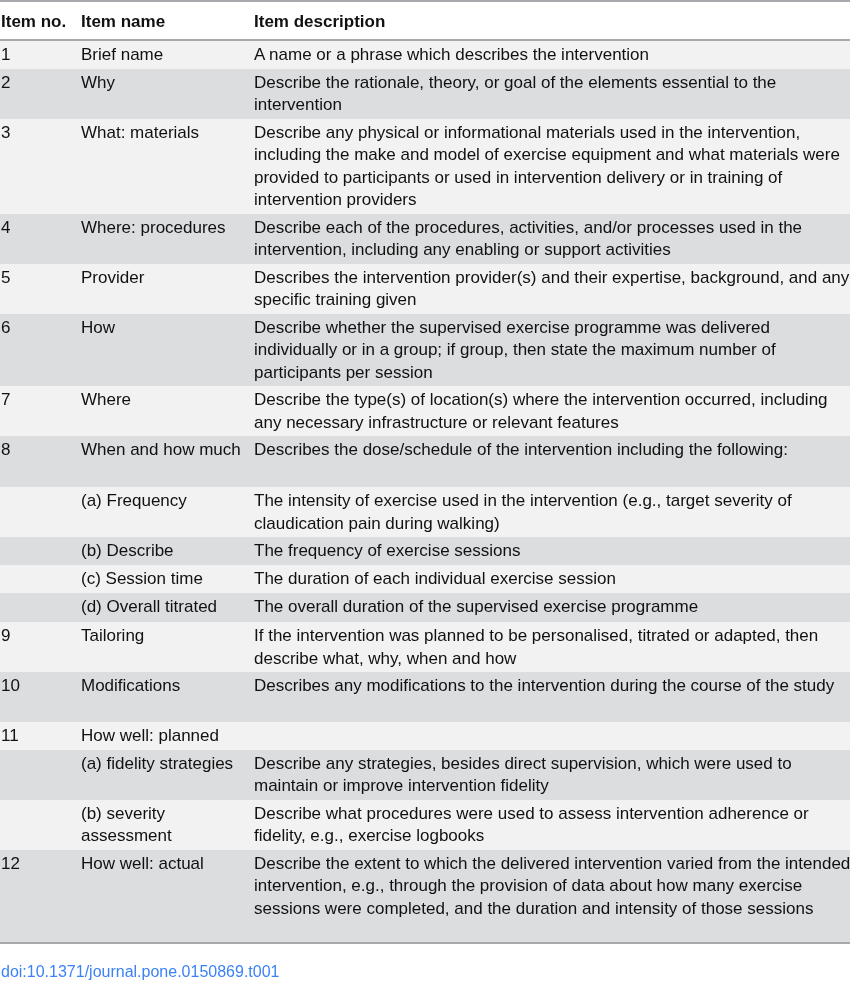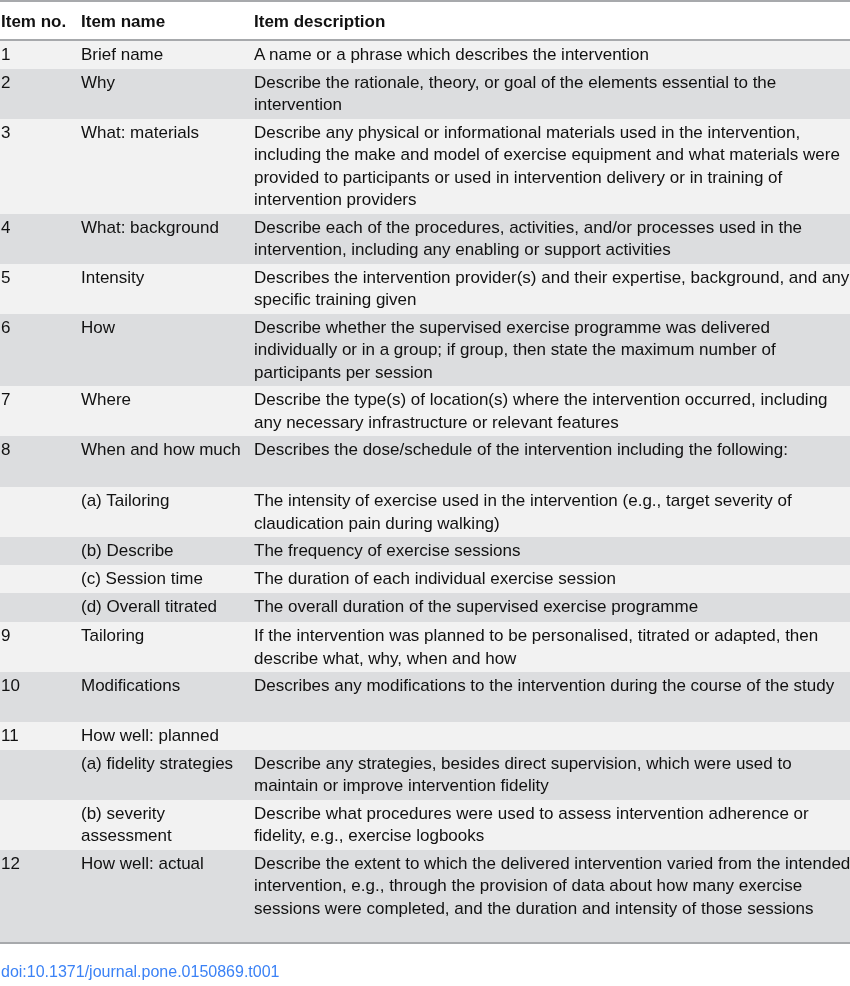--- a/index.html
+++ b/index.html
@@ -40,46 +40,46 @@
         <td class="c2">Why</td>
         <td class="c3">Describe the rationale, theory, or goal of the elements essential to the intervention</td>
       </tr>
       <tr class="light" style="height:92px">
         <td class="c1">3</td>
         <td class="c2">What: materials</td>
         <td class="c3">Describe any physical or informational materials used in the intervention, including the make and model of exercise equipment and what materials were provided to participants or used in intervention delivery or in training of intervention providers</td>
       </tr>
       <tr class="dark" style="height:50px">
         <td class="c1">4</td>
-        <td class="c2">What: background</td>
+        <td class="c2">Where: procedures</td>
         <td class="c3">Describe each of the procedures, activities, and/or processes used in the intervention, including any enabling or support activities</td>
       </tr>
       <tr class="light" style="height:50px">
         <td class="c1">5</td>
-        <td class="c2">Intensity</td>
+        <td class="c2">Provider</td>
         <td class="c3">Describes the intervention provider(s) and their expertise, background, and any specific training given</td>
       </tr>
       <tr class="dark" style="height:72px">
         <td class="c1">6</td>
         <td class="c2">How</td>
         <td class="c3">Describe whether the supervised exercise programme was delivered individually or in a group; if group, then state the maximum number of participants per session</td>
       </tr>
       <tr class="light" style="height:49px">
         <td class="c1">7</td>
         <td class="c2">Where</td>
         <td class="c3">Describe the type(s) of location(s) where the intervention occurred, including any necessary infrastructure or relevant features</td>
       </tr>
       <tr class="dark" style="height:51px">
         <td class="c1">8</td>
         <td class="c2">When and how much</td>
         <td class="c3">Describes the dose/schedule of the intervention including the following:</td>
       </tr>
       <tr class="light" style="height:48px">
         <td class="c1"></td>
-        <td class="c2">(a) Tailoring</td>
+        <td class="c2">(a) Frequency</td>
         <td class="c3">The intensity of exercise used in the intervention (e.g., target severity of claudication pain during walking)</td>
       </tr>
       <tr class="dark" style="height:28px">
         <td class="c1"></td>
         <td class="c2">(b) Describe</td>
         <td class="c3">The frequency of exercise sessions</td>
       </tr>
       <tr class="light" style="height:28px">
         <td class="c1"></td>
         <td class="c2">(c) Session time</td>

